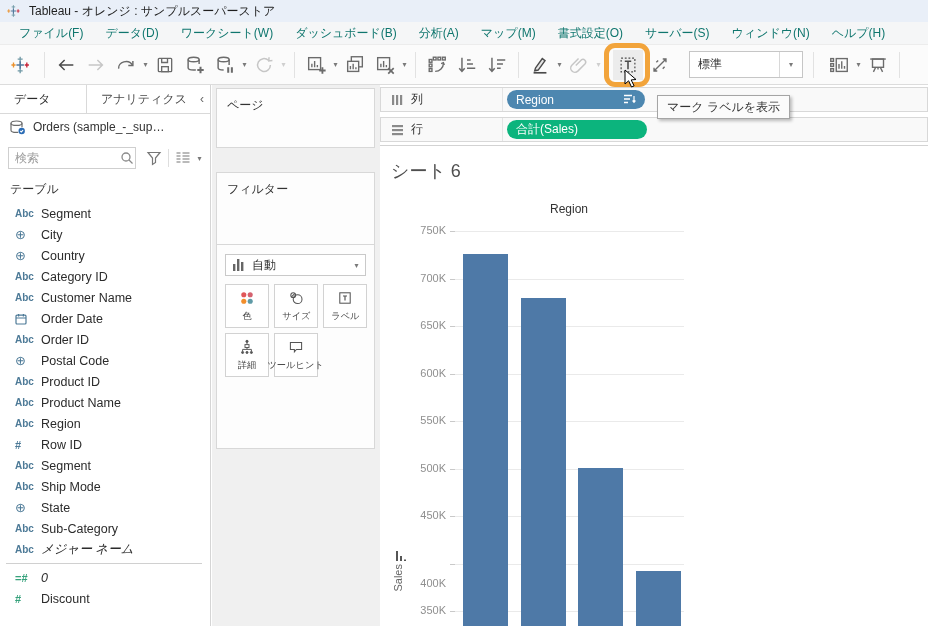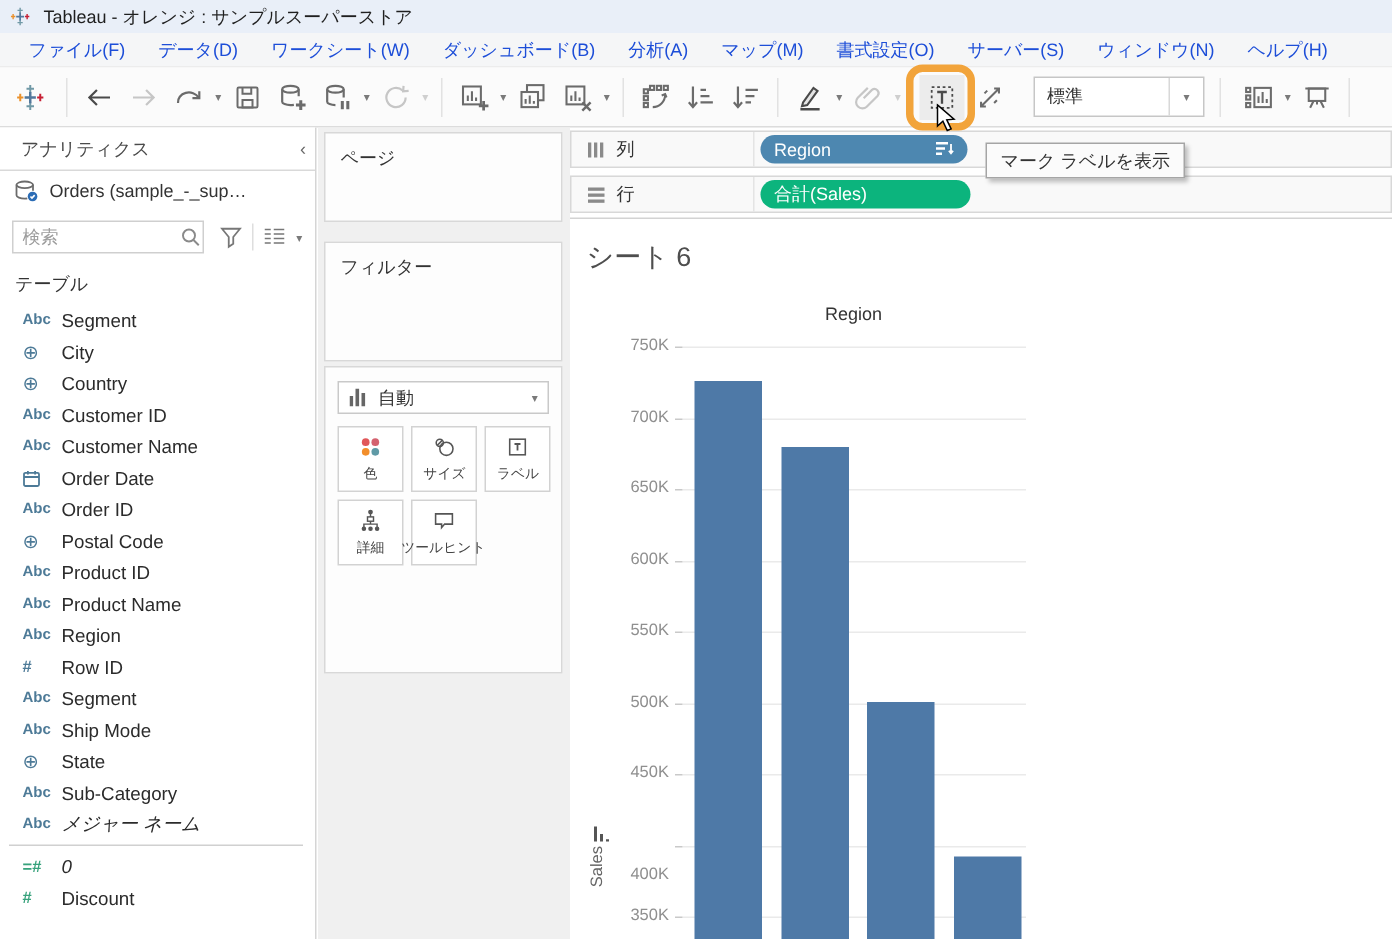--- a/index.html
+++ b/index.html
@@ -8,21 +8,21 @@
     font-family:"Liberation Sans","DejaVu Sans",sans-serif;
     background:#fff;color:#333;-webkit-font-smoothing:antialiased;
   }
   svg{display:block}
   
   .titlebar{position:absolute;left:0;top:0;width:928px;height:22px;background:#e9eff8;
     display:flex;align-items:center;gap:8px;padding-left:7px;box-sizing:border-box;
     font-size:12px;color:#1f1f1f;}
   
   .menubar{position:absolute;left:0;top:22px;width:928px;height:23px;background:#f5f6f7;
-    display:flex;align-items:center;padding-left:8px;box-sizing:border-box;font-size:12px;color:#1d4ed8;
+    display:flex;align-items:center;padding-left:8px;box-sizing:border-box;font-size:12px;color:#0f766e;
     border-bottom:1px solid #ececec;}
   .menu-item{padding:0 11px;line-height:22px;cursor:default;}
   
   .toolbar{position:absolute;left:0;top:45px;width:928px;height:40px;background:#fbfbfb;
     border-bottom:1px solid #dcdcdc;display:flex;align-items:center;padding-left:6px;box-sizing:border-box;}
   .tbtn{width:30px;height:30px;display:flex;align-items:center;justify-content:center;color:#6b6b6b;flex:0 0 auto;}
   .tbtn.dark{color:#4a4a4a}
   .tbtn.disabled{color:#c6c6c6}
   .caret{font-size:8px;color:#7a7a7a;width:9px;text-align:center;flex:0 0 auto;}
   .caret.disabled{color:#cfcfcf}
@@ -55,21 +55,21 @@
   .field-row{height:21px;display:flex;align-items:center;padding-left:15px;cursor:default;}
   .ficon{width:26px;flex:0 0 26px;font-size:10px;font-weight:bold;letter-spacing:0;display:flex;align-items:center;}
   .ficon.geo{font-size:13px;font-weight:normal;}
   .flabel{color:#2b2b2b;white-space:nowrap;}
   .field-divider{height:1px;background:#d0d0d0;margin:3px 0 3px 6px;width:196px;}
   
   .cards{position:absolute;left:212px;top:85px;width:168px;height:541px;background:#f0f0f0;}
   .card{position:absolute;left:4px;width:159px;background:#fdfdfd;border:1px solid #d8d8d8;box-sizing:border-box;}
   .card-title{font-size:12px;color:#333;padding:8px 0 0 10px;}
   .card-pages{top:3px;height:60px;}
-  .card-filters{top:76px;height:80px;}
+  .card-filters{top:87px;height:80px;}
   .card-marks{top:159px;height:205px;}
   .mark-type-row{margin:9px 8px 0 8px;height:22px;border:1px solid #c9c9c9;background:#fff;
     display:flex;align-items:center;gap:6px;padding:0 4px 0 7px;font-size:12px;color:#333;box-sizing:border-box;}
   .mark-type-row .mtlabel{flex:1;}
   .mark-btns{display:flex;flex-wrap:wrap;gap:5px;margin:8px 0 0 8px;width:150px;}
   .mark-btn{width:44px;height:44px;border:1px solid #d2d2d2;background:#fff;box-sizing:border-box;
     display:flex;flex-direction:column;align-items:center;justify-content:center;gap:3px;}
   .mark-btn .mlabel{font-size:10px;color:#444;white-space:nowrap;transform:scale(.92);}
   
   .main{position:absolute;left:380px;top:85px;width:548px;height:541px;}
@@ -296,20 +296,23 @@
         <path d="M3.5 5.5h17"></path>
         <rect x="6" y="5.5" width="12" height="9"></rect>
         <path d="M9.5 14.5 7 19.5M14.5 14.5l2.5 5M12 14.5V17"></path>
       </svg>
   </div>
   <div class="tsep"></div>
 </div>
 
 <div class="sidebar">
   <div class="sb-tabs">
+    <div class="sb-tab active">
+      <span>データ</span>
+    </div>
     <div class="sb-tab inactive">
       <span>アナリティクス</span>
     </div>
     <div class="sb-collapse">
       <span>‹</span>
     </div>
   </div>
   <div class="sb-ds">
     <span>
       <svg width="17" height="15" viewBox="0 0 17 15" fill="none">
@@ -351,21 +354,21 @@
       <div class="field-row">
         <span class="ficon geo" style="color: rgb(77, 122, 151);">⊕</span>
         <span class="flabel">City</span>
       </div>
       <div class="field-row">
         <span class="ficon geo" style="color: rgb(77, 122, 151);">⊕</span>
         <span class="flabel">Country</span>
       </div>
       <div class="field-row">
         <span class="ficon" style="color: rgb(77, 122, 151);">Abc</span>
-        <span class="flabel">Customer ID</span>
+        <span class="flabel">Category ID</span>
       </div>
       <div class="field-row">
         <span class="ficon" style="color: rgb(77, 122, 151);">Abc</span>
         <span class="flabel">Customer Name</span>
       </div>
       <div class="field-row">
         <span class="ficon">
           <svg width="12" height="12" viewBox="0 0 12 12" fill="none">
             <rect x="1" y="2.2" width="10" height="8.8" rx="1" stroke="#4d7a97" stroke-width="1.2"></rect>
             <path d="M1 5h10M3.6 1v2.4M8.4 1v2.4" stroke="#4d7a97" stroke-width="1.2"></path>

